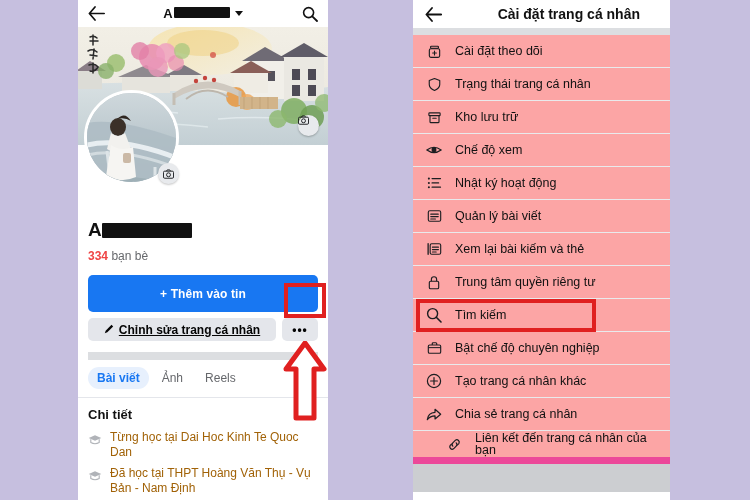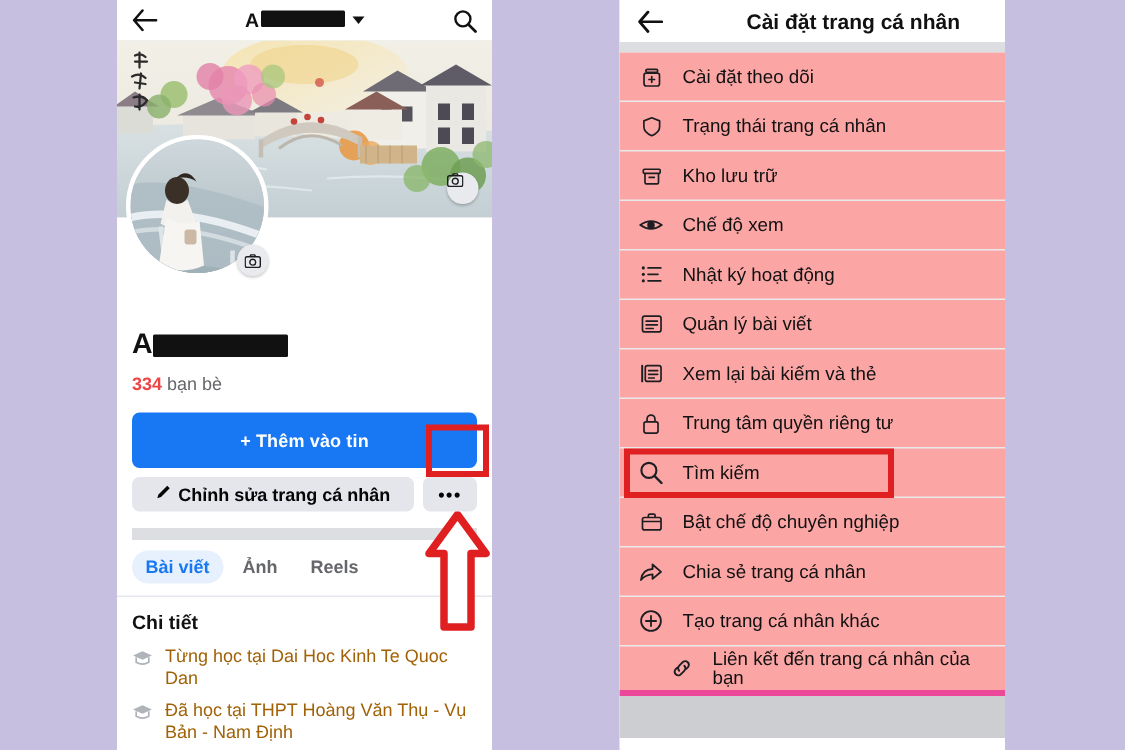--- a/index.html
+++ b/index.html
@@ -73,37 +73,37 @@
 
   .btn-primary{
     margin-top:12px;height:37px;background:#1877f2;color:#fff;border-radius:5px;
     display:flex;align-items:center;justify-content:center;
     font-size:12px;font-weight:700;letter-spacing:.1px;
   }
   .btn-row{margin-top:6px;display:flex;gap:6px;align-items:stretch;}
   .btn-secondary{
     flex:1;height:23px;background:#e4e6eb;border-radius:5px;
     display:flex;align-items:center;justify-content:center;gap:5px;
-    font-size:12px;font-weight:700;color:#050505;
+    font-size:12px;font-weight:700;color:#050505;text-decoration:underline;
   }
   .btn-dots{
     width:36px;height:23px;background:#e4e6eb;border-radius:5px;
     display:flex;align-items:center;justify-content:center;
     font-size:12px;font-weight:700;color:#050505;letter-spacing:1px;
   }
   .dots-highlight{
     position:absolute;left:284px;top:283px;width:42px;height:35px;
     border:4px solid #e02020;box-sizing:border-box;z-index:9;
   }
   .pencil{font-size:10px;}
 
   .gray-sep{height:8px;background:#dcdee1;margin-top:11px;}
   .tabs{display:flex;align-items:flex-end;gap:4px;padding:7px 10px 8px 10px;box-sizing:border-box;}
   .tab{
-    font-size:12px;color:#65676b;padding:4px 9px;border-radius:12px;font-weight:700;
+    font-size:12px;color:#65676b;padding:4px 9px;border-radius:12px;font-weight:400;
   }
   .tab.active{background:#e7f0fd;color:#1877f2;font-weight:700;}
   .thin-sep{height:1px;background:#e4e6eb;}
   .details-title{font-size:13px;font-weight:700;color:#111;padding:9px 10px 2px 10px;}
   .detail-item{
     display:flex;gap:8px;align-items:flex-start;padding:6px 10px 0 10px;box-sizing:border-box;
   }
   .detail-ic{flex:0 0 14px;padding-top:2px;}
   .detail-txt{font-size:12px;color:#a16207;line-height:15px;}
 
@@ -122,21 +122,21 @@
   .rp-title{
     flex:1;text-align:right;font-size:14px;font-weight:700;color:#111;
     margin-right:18px;
   }
   .rp-graybar{height:7px;background:#dcdee1;}
   .menu-list{background:#fca5a5;}
   .menu-item{
     position:relative;height:33px;display:flex;align-items:center;gap:12px;
     padding:0 12px;box-sizing:border-box;border-bottom:1px solid #e9eaec;
   }
-  .menu-item:last-child{border-bottom:4px solid #ec4899;padding-left:32px;}
+  .menu-item:last-child{border-bottom:7px solid #ec4899;padding-left:32px;}
   .mi-ic{flex:0 0 18px;display:flex;align-items:center;justify-content:center;}
   .mi-label{font-size:12.5px;color:#111;line-height:1;}
   .rp-bottomgray{height:28px;background:#ccced1;}
   .search-highlight{
     position:absolute;left:3px;top:0px;width:180px;height:33px;
     border:4px solid #e02020;box-sizing:border-box;pointer-events:none;z-index:6;
   }
 </style>
 </head>
 <body>
@@ -470,39 +470,39 @@
               <rect x="1.4" y="3.8" width="13.2" height="8.8" rx="1.4" fill="none" stroke="#1c1e21" stroke-width="1.2"></rect>
               <path d="M5.6 3.8 V2.4 q0 -1 1 -1 h2.8 q1 0 1 1 v1.4" fill="none" stroke="#1c1e21" stroke-width="1.2"></path>
               <path d="M1.4 6.6 h13.2" stroke="#1c1e21" stroke-width="1.1"></path>
             </svg>
         </span>
         <span class="mi-label">Bật chế độ chuyên nghiệp</span>
       </div>
 
       <div class="menu-item">
         <span class="mi-ic">
-          <svg width="16" height="15" viewBox="0 0 17 15">
-              <path d="M1.4 13 Q2.2 5.6 9.6 5.2 V2 L15.6 7.2 L9.6 12.2 V9 Q4.4 9.2 1.4 13 Z" fill="none" stroke="#1c1e21" stroke-width="1.3" stroke-linejoin="round"></path>
-            </svg>
-        </span>
-        <span class="mi-label">Chia sẻ trang cá nhân</span>
-      </div>
-
-      <div class="menu-item">
-        <span class="mi-ic">
           <svg width="16" height="16" viewBox="0 0 16 16">
               <circle cx="8" cy="8" r="6.6" fill="none" stroke="#1c1e21" stroke-width="1.2"></circle>
               <path d="M8 4.6 v6.8 M4.6 8 h6.8" stroke="#1c1e21" stroke-width="1.2" stroke-linecap="round"></path>
             </svg>
         </span>
         <span class="mi-label">Tạo trang cá nhân khác</span>
       </div>
 
       <div class="menu-item">
         <span class="mi-ic">
+          <svg width="16" height="15" viewBox="0 0 17 15">
+              <path d="M1.4 13 Q2.2 5.6 9.6 5.2 V2 L15.6 7.2 L9.6 12.2 V9 Q4.4 9.2 1.4 13 Z" fill="none" stroke="#1c1e21" stroke-width="1.3" stroke-linejoin="round"></path>
+            </svg>
+        </span>
+        <span class="mi-label">Chia sẻ trang cá nhân</span>
+      </div>
+
+      <div class="menu-item">
+        <span class="mi-ic">
           <svg width="15" height="15" viewBox="0 0 16 16">
               <path d="M6.2 9.8 a2.6 2.6 0 0 1 0 -3.6 L9 3.4 a2.6 2.6 0 0 1 3.6 3.6 L11.2 8.4" fill="none" stroke="#1c1e21" stroke-width="1.3" stroke-linecap="round"></path>
               <path d="M9.8 6.2 a2.6 2.6 0 0 1 0 3.6 L7 12.6 a2.6 2.6 0 0 1 -3.6 -3.6 L4.8 7.6" fill="none" stroke="#1c1e21" stroke-width="1.3" stroke-linecap="round"></path>
             </svg>
         </span>
         <span class="mi-label">Liên kết đến trang cá nhân của bạn</span>
       </div>
 
     </div>
     <div class="rp-bottomgray"></div>

